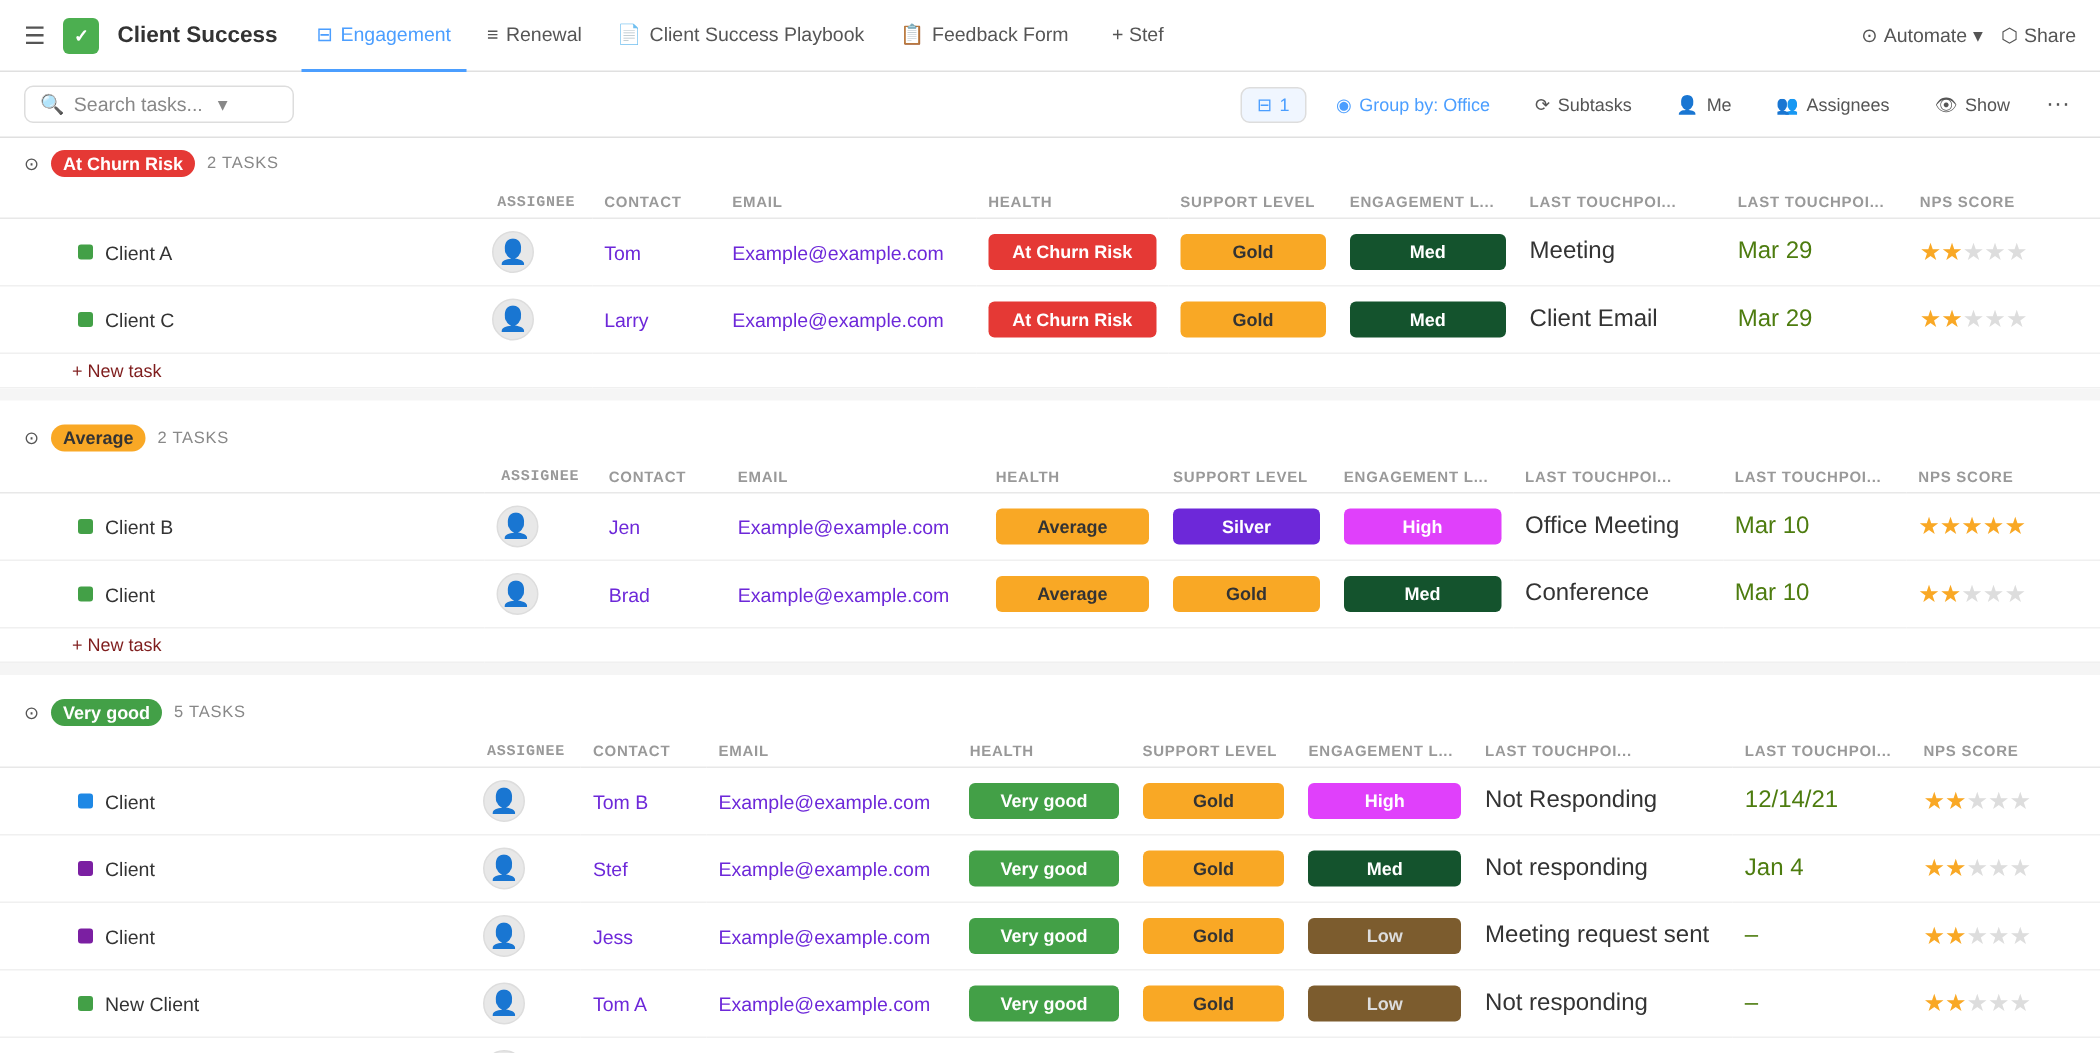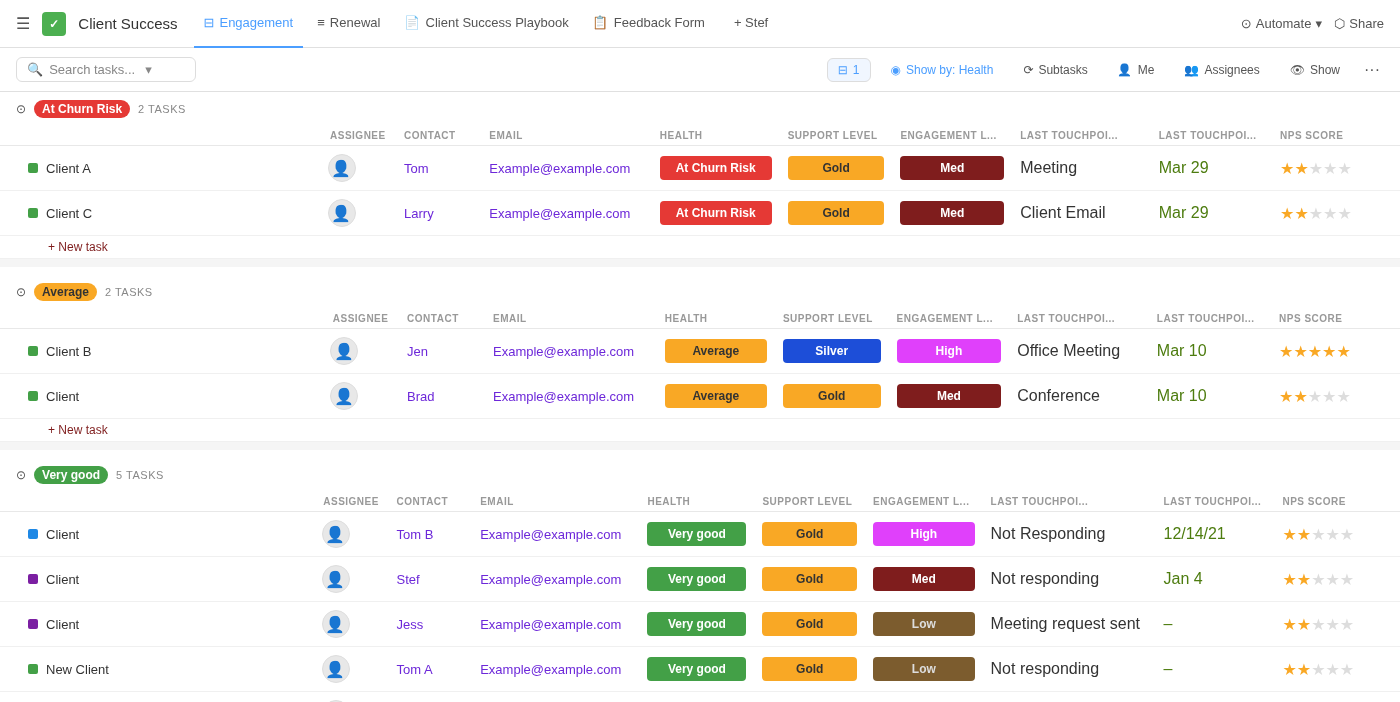--- a/index.html
+++ b/index.html
@@ -3,21 +3,21 @@
   <meta charset="utf-8">
   <style>
     * { box-sizing: border-box; margin: 0; padding: 0; }
     body { font-family: -apple-system, BlinkMacSystemFont, 'Segoe UI', sans-serif; font-size: 13px; background: #fff; color: #333; overflow-x: hidden; }
 
     
     .header { display: flex; align-items: center; padding: 0 16px; height: 48px; border-bottom: 1px solid #e0e0e0; gap: 8px; }
     .header-left { display: flex; align-items: center; gap: 12px; flex: 1; }
     .menu-icon { font-size: 16px; cursor: pointer; color: #555; }
     .app-icon { width: 24px; height: 24px; background: #4caf50; border-radius: 4px; display: flex; align-items: center; justify-content: center; color: white; font-size: 12px; font-weight: bold; }
-    .app-name { font-weight: 400; font-size: 15px; margin-right: 4px; }
+    .app-name { font-weight: 700; font-size: 15px; margin-right: 4px; }
     .nav-tabs { display: flex; align-items: center; gap: 4px; }
     .nav-tab { display: flex; align-items: center; gap: 5px; padding: 6px 10px; cursor: pointer; color: #555; border-bottom: 2px solid transparent; height: 48px; font-size: 13px; }
     .nav-tab.active { color: #4b9eff; border-bottom: 2px solid #4b9eff; }
     .header-right { display: flex; align-items: center; gap: 12px; }
     .automate-btn { display: flex; align-items: center; gap: 4px; color: #555; cursor: pointer; font-size: 13px; }
     .share-btn { display: flex; align-items: center; gap: 4px; color: #555; cursor: pointer; font-size: 13px; }
 
     
     .toolbar { display: flex; align-items: center; padding: 6px 16px; border-bottom: 1px solid #e0e0e0; gap: 12px; height: 44px; }
     .search-box { display: flex; align-items: center; gap: 6px; border: 1px solid #ddd; border-radius: 6px; padding: 4px 10px; color: #888; font-size: 13px; min-width: 180px; cursor: pointer; }
@@ -40,49 +40,49 @@
     .group-badge.verygood { background: #43a047; }
     .group-task-count { font-size: 11px; color: #888; font-weight: 500; letter-spacing: 0.5px; text-transform: uppercase; }
 
     
     .table-wrapper { overflow-x: auto; }
     table { width: 100%; border-collapse: collapse; min-width: 1300px; }
     thead th { padding: 4px 8px; font-size: 10px; font-weight: 600; color: #999; text-transform: uppercase; letter-spacing: 0.5px; border-bottom: 1px solid #e8e8e8; text-align: left; white-space: nowrap; }
     thead th:first-child { padding-left: 48px; min-width: 300px; }
     tbody tr { border-bottom: 1px solid #f0f0f0; }
     td { padding: 8px 8px; font-size: 13px; vertical-align: middle; }
-    td:first-child { padding-left: 28px; }
+    td:first-child { padding-left: 52px; }
     .task-name { display: flex; align-items: center; gap: 8px; }
     .task-dot { width: 10px; height: 10px; border-radius: 2px; flex-shrink: 0; }
     .task-dot.green { background: #43a047; }
     .task-dot.blue { background: #1e88e5; }
     .task-dot.purple { background: #7b1fa2; }
     .assignee-avatar { width: 28px; height: 28px; border-radius: 50%; background: #e8e8e8; display: flex; align-items: center; justify-content: center; color: #aaa; font-size: 16px; border: 1px solid #ddd; }
     .contact-cell, .email-cell { color: #6d28d9; }
     .health-badge { padding: 5px 12px; border-radius: 4px; font-size: 12px; font-weight: 600; text-align: center; color: white; }
     .health-churn { background: #e53935; }
     .health-average { background: #f9a825; color: #333; }
     .health-verygood { background: #43a047; }
     .support-badge { padding: 5px 12px; border-radius: 4px; font-size: 12px; font-weight: 600; text-align: center; color: white; }
     .support-gold { background: #f9a825; color: #333; }
-    .support-silver { background: #1d4ed8; color: white; }
+    .support-silver { background: #6d28d9; color: white; }
     .engagement-badge { padding: 5px 12px; border-radius: 4px; font-size: 12px; font-weight: 600; text-align: center; color: white; }
     .eng-high { background: #e040fb; }
-    .eng-med { background: #7f1d1d; }
+    .eng-med { background: #14532d; }
     .eng-low { background: #7c5c2e; color: #ddd; }
     .touchpoint-cell { font-size: 16px; color: #333; }
     .date-cell { font-size: 16px; color: #4d7c0f; white-space: nowrap; }
     .nps-stars { white-space: nowrap; font-size: 16px; }
     .star-filled { color: #f9a825; }
     .star-empty { color: #ddd; }
     .new-task-row td { padding: 4px 8px 4px 48px; color: #7f1d1d; font-size: 12px; cursor: pointer; }
 
     
     .col-name { min-width: 280px; }
-    .col-assignee { min-width: 70px; text-align: center; }
+    .col-assignee { min-width: 70px; text-align: center; font-family: Liberation Mono, monospace; }
     .col-contact { min-width: 80px; }
     .col-email { min-width: 160px; }
     .col-health { min-width: 110px; }
     .col-support { min-width: 100px; }
     .col-engagement { min-width: 100px; }
     .col-touchpoint1 { min-width: 130px; }
     .col-touchpoint2 { min-width: 90px; }
     .col-nps { min-width: 120px; }
 
     .divider { height: 8px; background: #f5f5f5; }
@@ -138,21 +138,21 @@
     <span>Search tasks...</span>
     <span style="margin-left:4px;">▾</span>
   </div>
   <div class="toolbar-right">
     <div class="filter-btn">
       <span>⊟</span>
       <span>1</span>
     </div>
     <div class="group-btn">
       <span>◉</span>
-      <span>Show by: Health</span>
+      <span>Group by: Office</span>
     </div>
     <div class="toolbar-btn">
       <span>⟳</span>
       <span>Subtasks</span>
     </div>
     <div class="toolbar-btn">
       <span>👤</span>
       <span>Me</span>
     </div>
     <div class="toolbar-btn">

